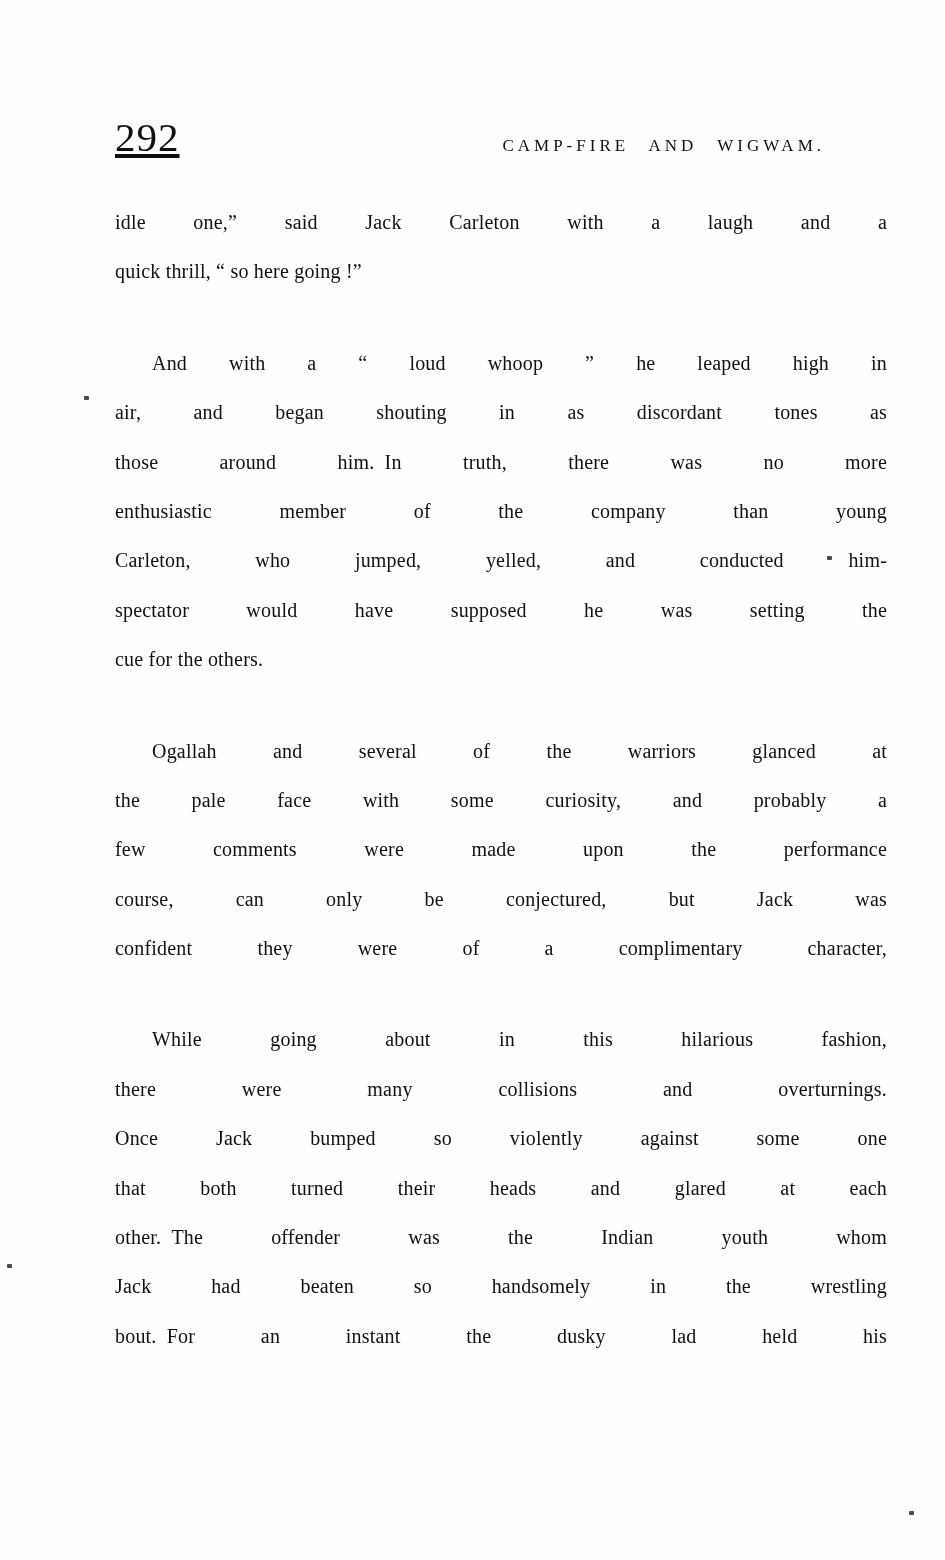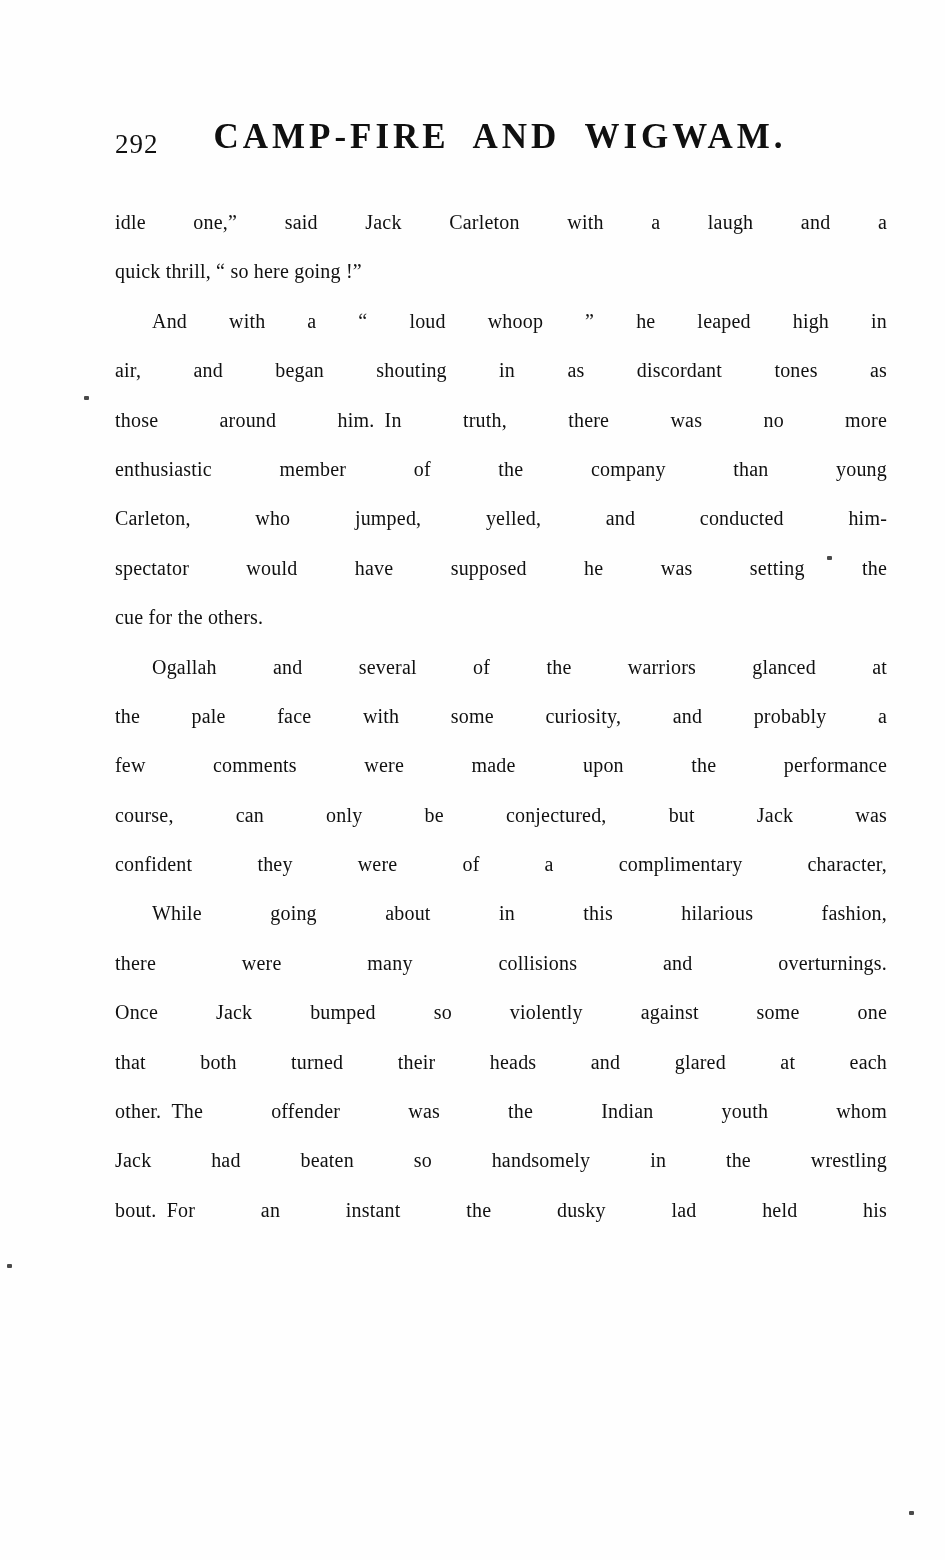--- a/index.html
+++ b/index.html
@@ -23,53 +23,54 @@
     position: absolute;
     top: 106px;
     left: 115px;
     width: 770px;
     height: 50px;
   }
   .pagenum {
     position: absolute;
     left: 0;
     bottom: -2px;
-    font-size: 27px;
+    font-size: 41px;
     line-height: 1;
     letter-spacing: 1px;
+    text-decoration: underline;
   }
   .title {
     position: absolute;
     left: 60px;
     right: 60px;
     bottom: 2px;
-    text-align: center;
-    font-size: 35px;
+    text-align: right;
+    font-size: 17px;
     line-height: 1;
     letter-spacing: 4px;
     word-spacing: 12px;
-    font-weight: 700;
+    font-weight: 400;
   }
   .body-text {
     position: absolute;
     top: 198px;
     left: 115px;
     width: 772px;
   }
   .line {
     font-size: 20px;
     line-height: 49.4px;
     height: 49.4px;
     white-space: nowrap; 
     white-space: normal;
     text-align: justify;
     text-align-last: justify;
     letter-spacing: 0.2px;
   }
-  .line.indent { padding-left: 37px; }
+  .line.indent { padding-left: 37px; margin-top: 42px; }
   .line.last { text-align-last: left; }
   .speck {
     position: absolute;
     width: 5px;
     height: 4px;
     background: #2a2a2a;
     border-radius: 1px;
     opacity: 0.85;
   }
 </style>

